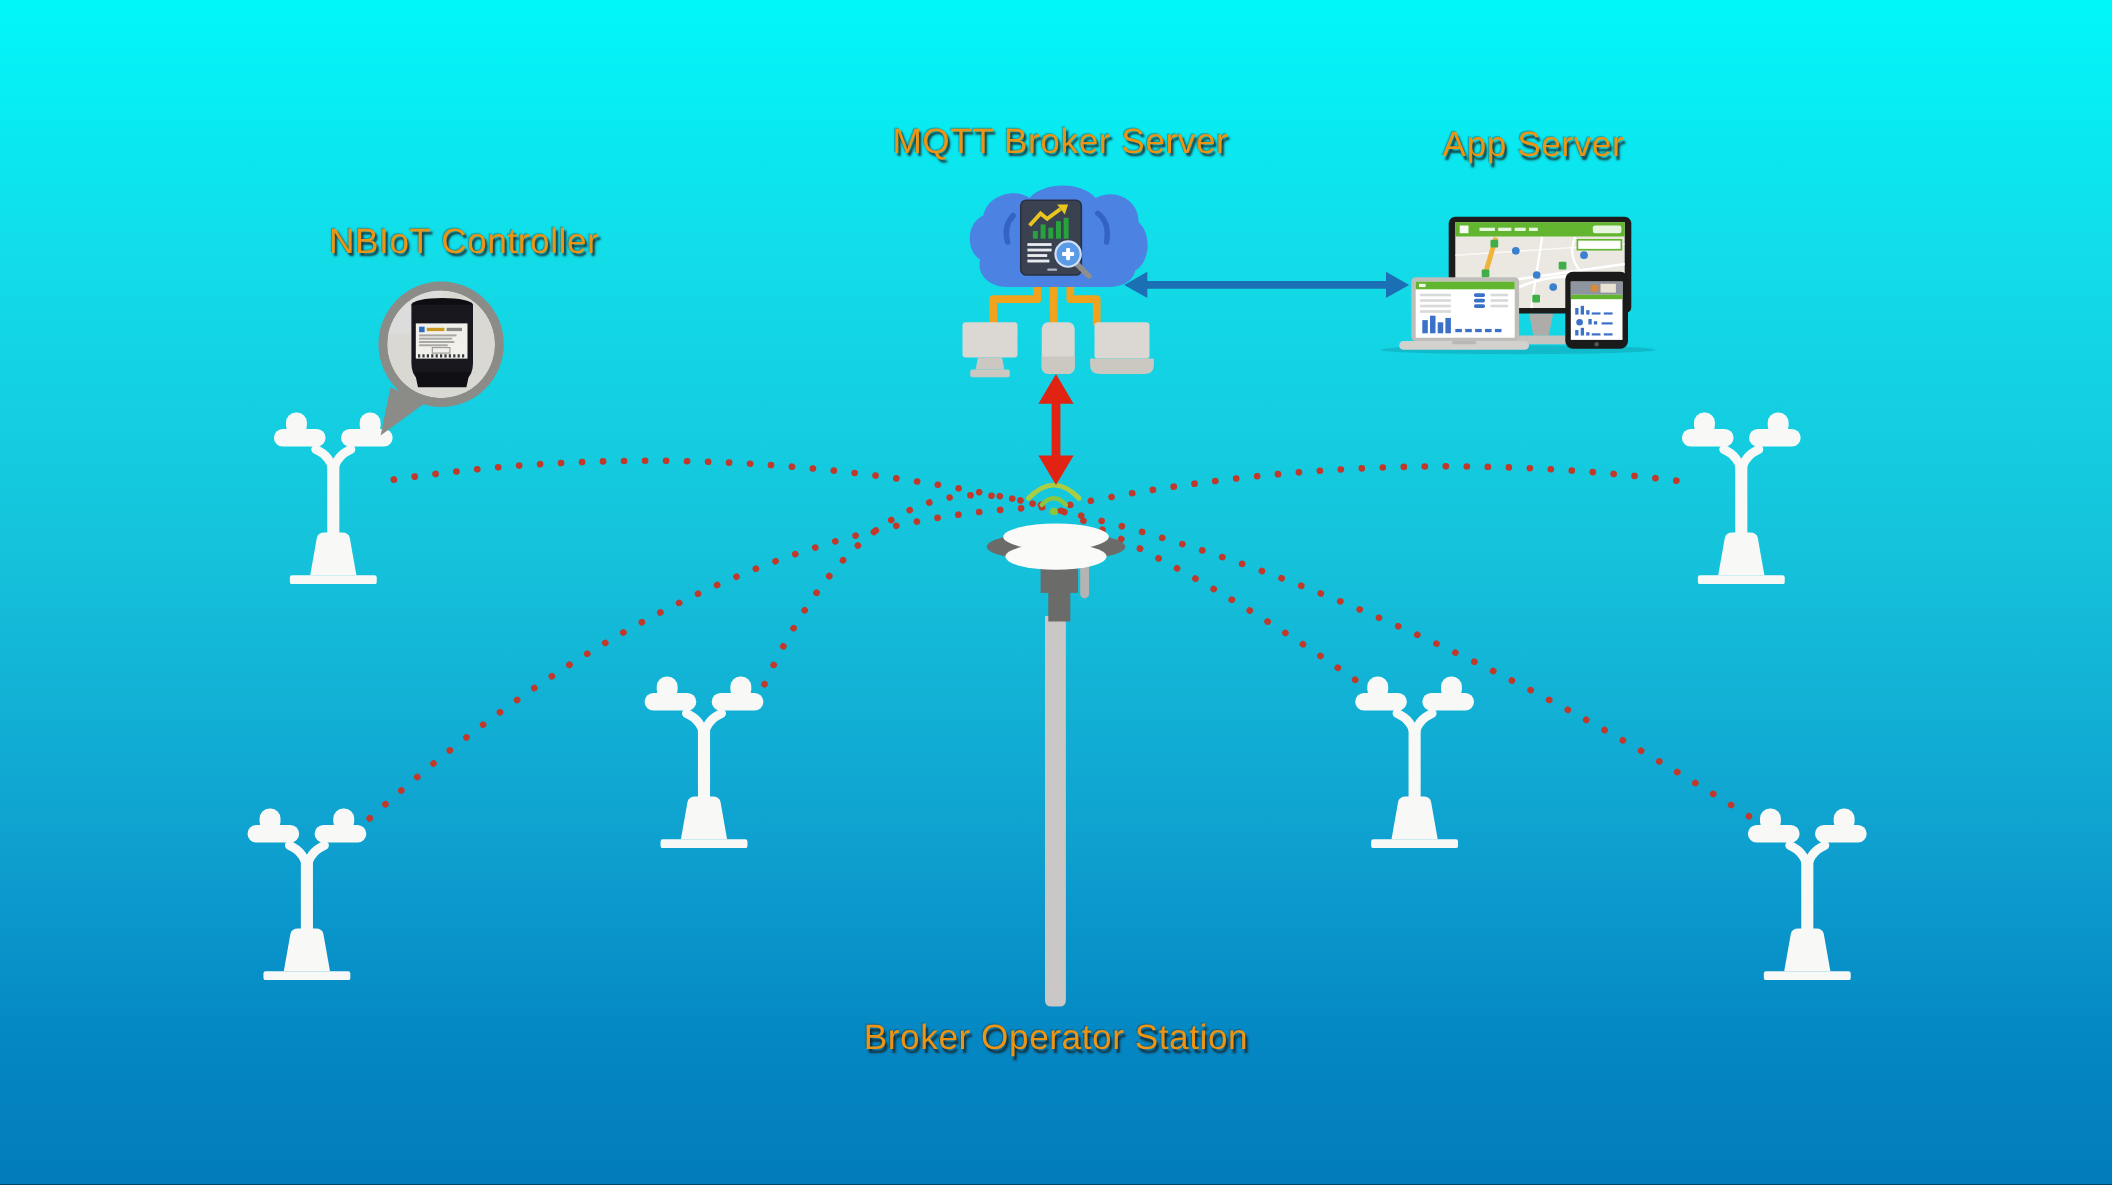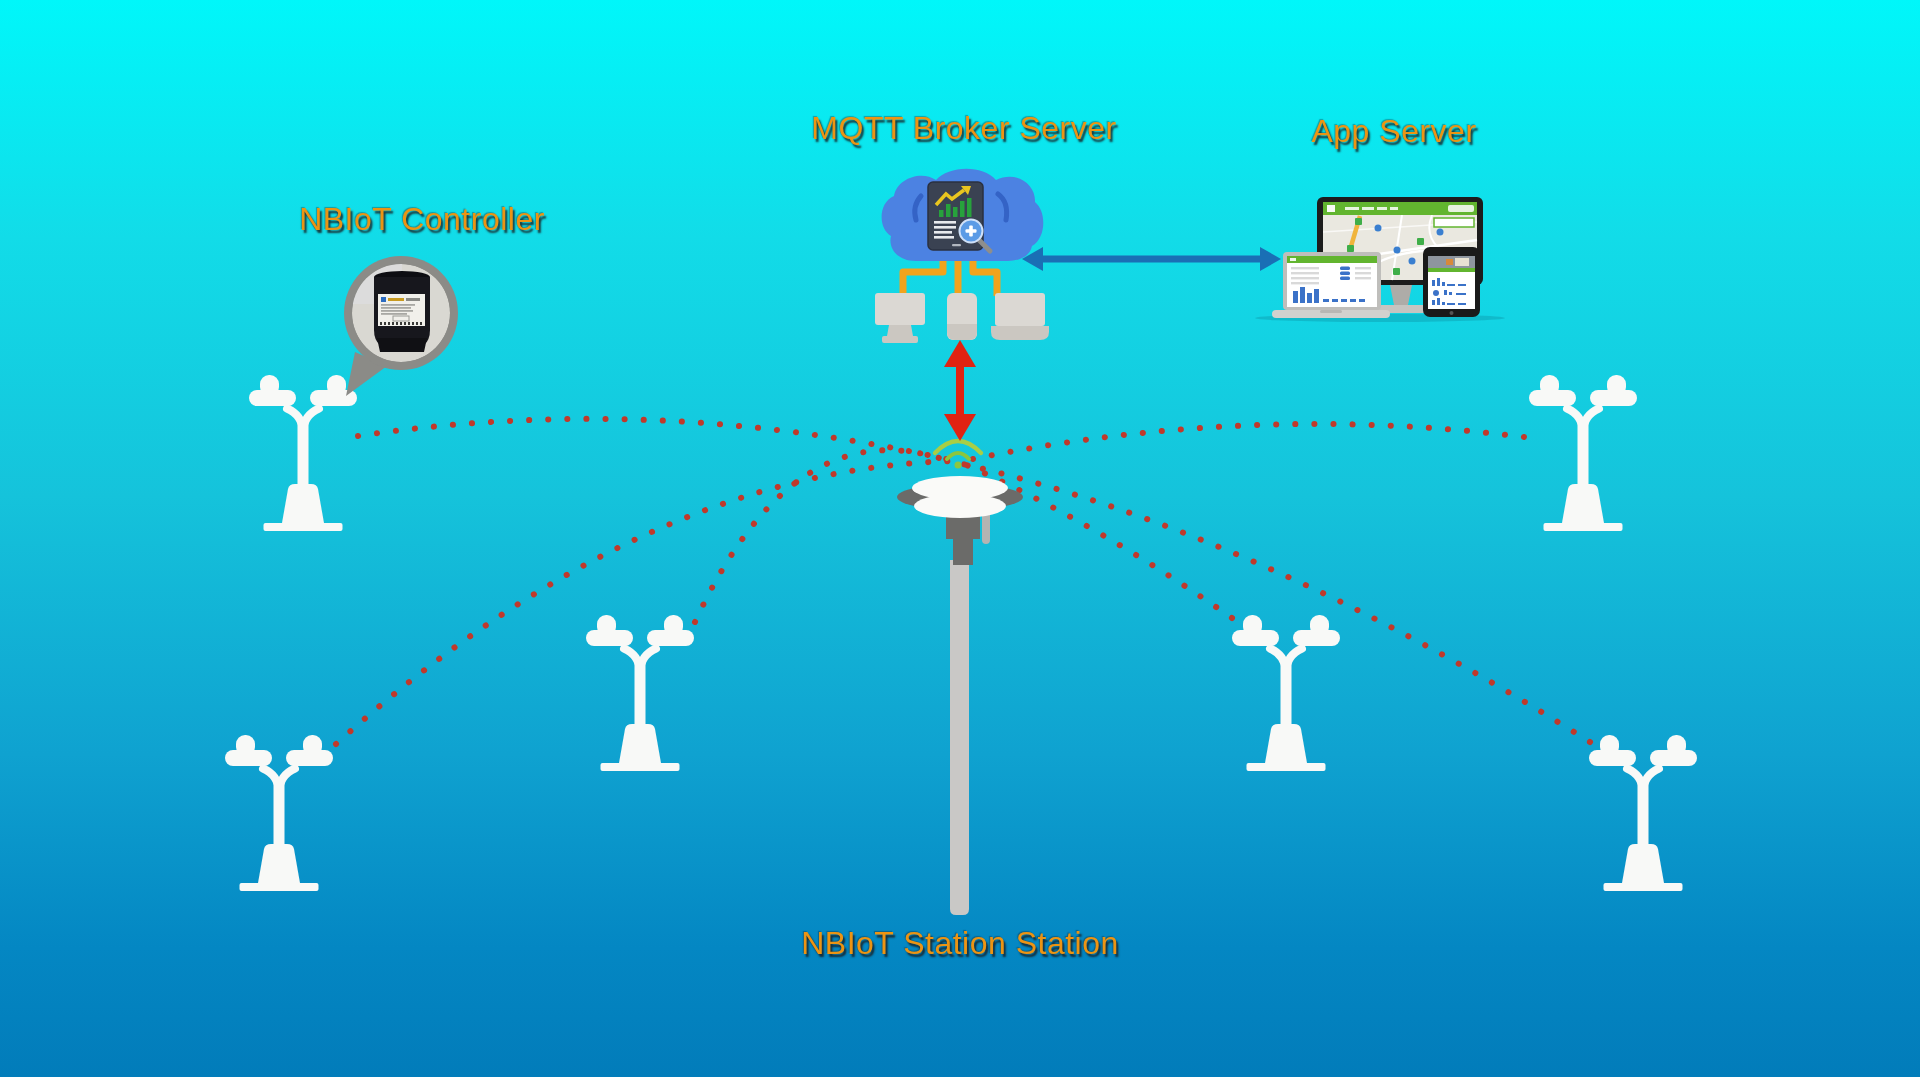--- a/index.html
+++ b/index.html
@@ -292,15 +292,15 @@
       </g>
       <rect x="393" y="316" width="16" height="5" fill="none" stroke="#9a9a96" stroke-width="1"></rect>
       <line x1="380" y1="323.5" x2="424" y2="323.5" stroke="#3a3a38" stroke-width="3" stroke-dasharray="2 2"></line>
     </g>
   </g>
 </svg>
 
 <div class="label" style="left:401px;top:201px;margin-left:21px;">NBIoT Controller</div>
 <div class="label" style="left:964px;top:110px;">MQTT Broker Server</div>
 <div class="label" style="left:1378px;top:113px;margin-left:16px;">App Server</div>
-<div class="label" style="left:960px;top:925px;">NBIoT Station Station</div>
+<div class="label" style="left:960px;top:925px;">Broker Operator Station</div>
 
 </div>
 
 </body></html>

